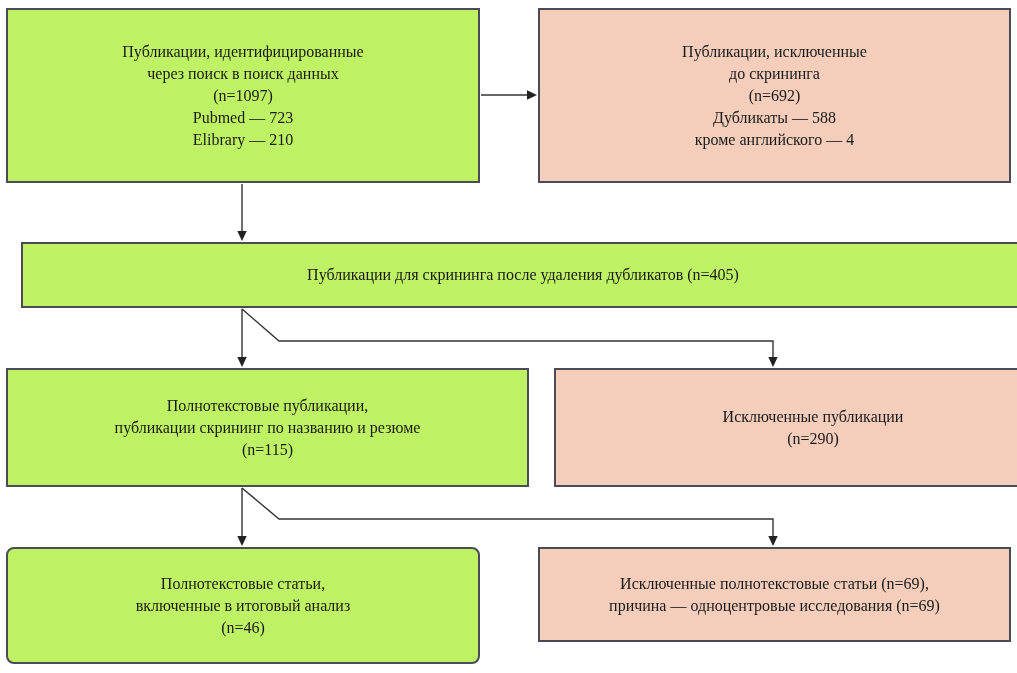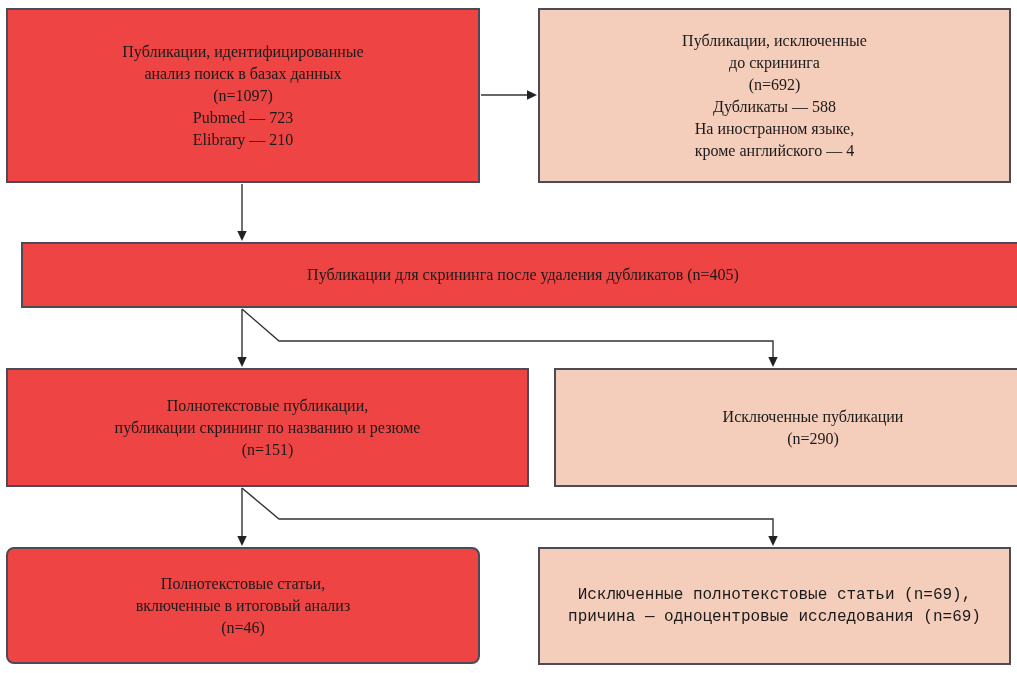--- a/index.html
+++ b/index.html
@@ -30,30 +30,30 @@
     display: flex;
     flex-direction: column;
     align-items: center;
     justify-content: center;
     text-align: center;
     font-size: 16px;
     line-height: 22px;
     z-index: 2;
     padding: 4px 10px;
   }
-  .box.included { background: #ef4444; text-align: center; }
+  .box.included { background: #bef264; text-align: center; }
   .box.excluded { background: #f4cdbb; }
 
   .box-identified        { left: 6px;   top: 8px;   width: 474px; height: 175px; }
   .box-excluded-before   { left: 538px; top: 8px;   width: 473px; height: 175px; }
   .box-screening         { left: 6px;   top: 242px; width: 1004px; height: 66px; margin-left: 15px; }
   .box-fulltext-screened { left: 6px;   top: 368px; width: 523px; height: 119px; }
   .box-excluded-title    { left: 554px; top: 368px; width: 518px; height: 119px; }
   .box-included-final    { left: 6px;   top: 547px; width: 474px; height: 117px; border-radius: 8px; }
-  .box-excluded-fulltext { left: 538px; top: 547px; width: 473px; height: 118px; font-family: Liberation Mono, monospace; }
+  .box-excluded-fulltext { left: 538px; top: 547px; width: 473px; height: 95px; }
 
   .line { display: block; }
 </style>
 </head>
 <body>
 
 <div class="canvas">
 
   <svg class="arrows" viewBox="0 0 1017 673" xmlns="http://www.w3.org/2000/svg">
     <g stroke="#333333" stroke-width="1.4" fill="none">
@@ -75,43 +75,42 @@
       <polygon points="242,241 237.3,231 246.7,231"></polygon>
       <polygon points="242,367 237.3,357 246.7,357"></polygon>
       <polygon points="773,367 768.3,357 777.7,357"></polygon>
       <polygon points="242,546 237.3,536 246.7,536"></polygon>
       <polygon points="773,546 768.3,536 777.7,536"></polygon>
     </g>
   </svg>
 
   <div class="box included box-identified">
     <span class="line">Публикации, идентифицированные</span>
-    <span class="line">анализ поиск в базах данных</span>
+    <span class="line">через поиск в поиск данных</span>
     <span class="line">(n=1097)</span>
     <span class="line">Pubmed — 723</span>
     <span class="line">Elibrary — 210</span>
   </div>
 
   <div class="box excluded box-excluded-before">
     <span class="line">Публикации, исключенные</span>
     <span class="line">до скрининга</span>
     <span class="line">(n=692)</span>
     <span class="line">Дубликаты — 588</span>
-    <span class="line">На иностранном языке,</span>
     <span class="line">кроме английского — 4</span>
   </div>
 
   <div class="box included box-screening">
     <span class="line">Публикации для скрининга после удаления дубликатов (n=405)</span>
   </div>
 
   <div class="box included box-fulltext-screened">
     <span class="line">Полнотекстовые публикации,</span>
     <span class="line">публикации скрининг по названию и резюме</span>
-    <span class="line">(n=151)</span>
+    <span class="line">(n=115)</span>
   </div>
 
   <div class="box excluded box-excluded-title">
     <span class="line">Исключенные публикации</span>
     <span class="line">(n=290)</span>
   </div>
 
   <div class="box included box-included-final">
     <span class="line">Полнотекстовые статьи,</span>
     <span class="line">включенные в итоговый анализ</span>

